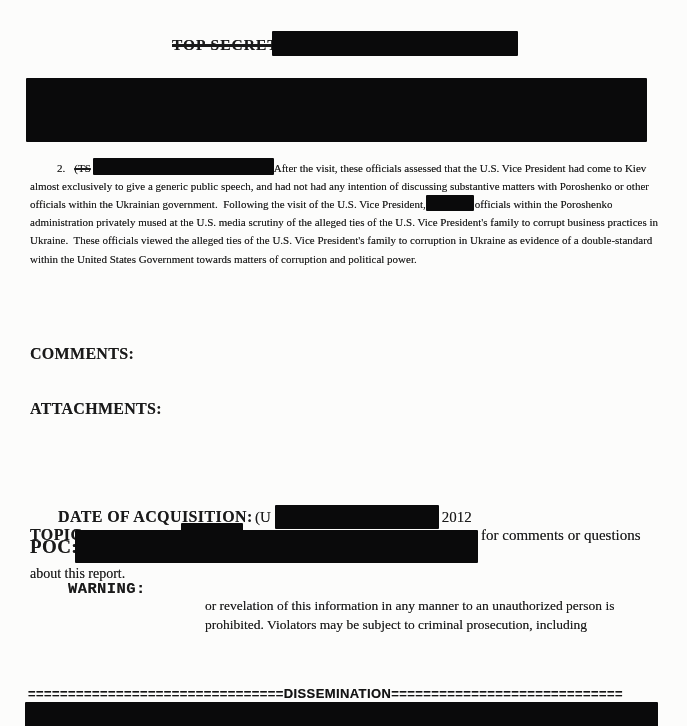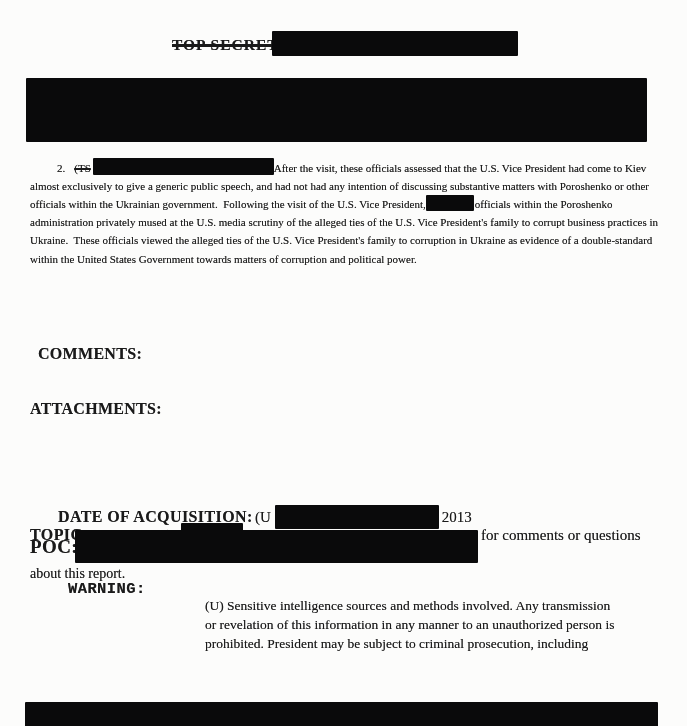--- a/index.html
+++ b/index.html
@@ -27,21 +27,21 @@
     font-size:11px;line-height:18.2px;text-indent:27px;margin:0;
     white-space:pre-wrap;
   }
   #para2 .para-num{margin-right:9px;}
   #para2 .struck{text-decoration:line-through;text-decoration-thickness:2px;margin-right:2px;}
   #para2 .r1{width:181px;height:17px;vertical-align:-3.5px;}
   #para2 .r2{width:48px;height:16px;vertical-align:-3px;margin-right:1px;}
 
   
   .heading{position:absolute;left:30px;font-size:16px;font-weight:bold;letter-spacing:.3px;}
-  #comments-heading{top:345px;margin-left:8px;}
+  #comments-heading{top:345px;}
   #attachments-heading{top:400px;}
 
   
   .field-row{position:absolute;left:30px;font-size:15px;white-space:nowrap;}
   .field-label{font-weight:bold;font-size:16px;display:inline-block;letter-spacing:.4px;}
   #topic-row{top:475px;margin-top:48px;}
   #topic-row .field-label{width:133px;}
   #topic-row .inline-redact{width:62px;height:24px;vertical-align:-7px;margin-left:2px;}
   #date-row{top:505px;}
   #date-row .field-label{width:197px;margin-left:28px;}
@@ -78,30 +78,30 @@
 
   <div id="header-block-redaction" class="redact"></div>
 
   <p id="para2"><span class="para-num">2.</span><span class="struck">(TS</span><span class="inline-redact r1"></span><span>After the visit, these officials assessed that the U.S. Vice President had come to Kiev almost exclusively to give a generic public speech, and had not had any intention of discussing substantive matters with Poroshenko or other officials within the Ukrainian government.  Following the visit of the U.S. Vice President,</span><span class="inline-redact r2"></span><span>officials within the Poroshenko administration privately mused at the U.S. media scrutiny of the alleged ties of the U.S. Vice President's family to corrupt business practices in Ukraine.  These officials viewed the alleged ties of the U.S. Vice President's family to corruption in Ukraine as evidence of a double-standard within the United States Government towards matters of corruption and political power.</span></p>
 
   <div id="comments-heading" class="heading">COMMENTS:</div>
   <div id="attachments-heading" class="heading">ATTACHMENTS:</div>
 
   <div id="topic-row" class="field-row"><span class="field-label">TOPIC:</span><span>(U</span><span class="inline-redact"></span><span>FPOL; DEPS</span></div>
 
-  <div id="date-row" class="field-row"><span class="field-label">DATE OF ACQUISITION:</span><span>(U</span><span class="inline-redact"></span><span>2013</span></div>
+  <div id="date-row" class="field-row"><span class="field-label">DATE OF ACQUISITION:</span><span>(U</span><span class="inline-redact"></span><span>2012</span></div>
 
   <div id="poc-label">POC:</div>
   <div id="poc-redaction" class="redact"></div>
   <div id="poc-after">for comments or questions</div>
   <div id="poc-continuation">about this report.</div>
 
   <div id="warning-label">WARNING:</div>
   <div id="warning-text">
-    <div>(U) Sensitive intelligence sources and methods involved.  Any transmission</div>
     <div>or revelation of this information in any manner to an unauthorized person is</div>
-    <div>prohibited.  President may be subject to criminal prosecution, including</div>
+    <div>prohibited.  Violators may be subject to criminal prosecution, including</div>
   </div>
 
+  <div id="dissemination-line"><span>================================</span><span>DISSEMINATION</span><span>=============================</span></div>
 
   <div id="bottom-redaction" class="redact"></div>
 
 </div>
 
 </body></html>

